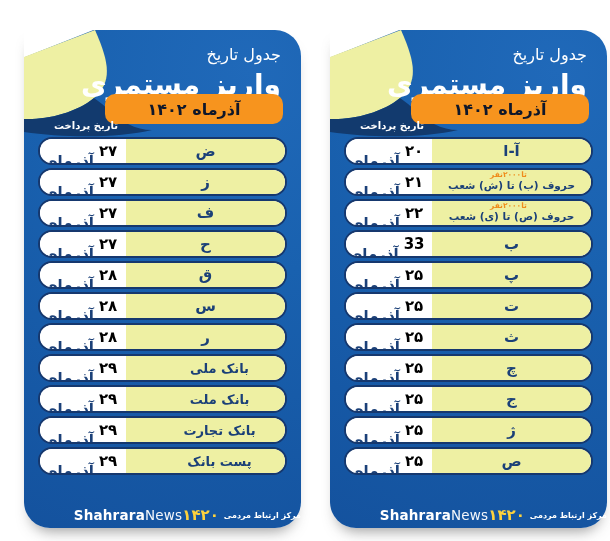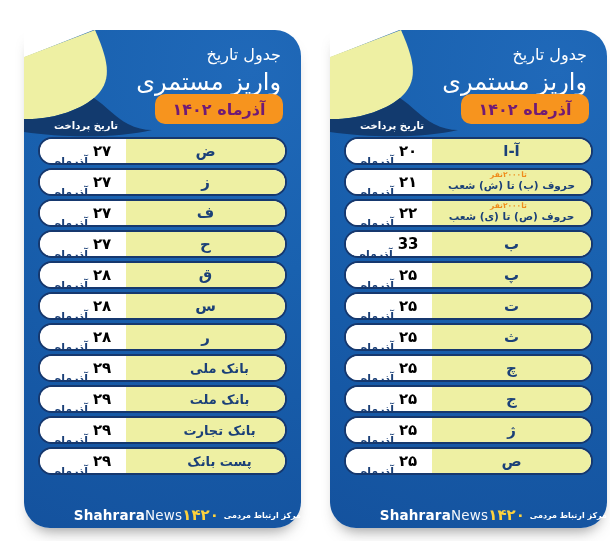--- a/index.html
+++ b/index.html
@@ -10,36 +10,36 @@
     background:radial-gradient(circle at 82% 8%, #2069b9 0%, #1961af 40%, #14529e 100%);
     border-radius:2px 26px 26px 26px;
     box-shadow:0 10px 14px -7px rgba(60,60,60,.5);}
   .card.pos-left{left:24px;}
   .card.pos-right{left:330px;}
 
   .fold{position:absolute;top:0;left:0;pointer-events:none;}
 
   .title{position:absolute;top:15px;right:20px;text-align:right;color:#ffffff;line-height:1.3;}
   .title .t1{font-size:16px;font-weight:400;display:block;}
-  .title .t2{font-size:24px;font-weight:400;display:block;margin-top:1px;}
-
-  .badge{position:absolute;top:64px;right:18px;width:128px;height:30px;background:#f7941e;
+  .title .t2{font-size:28px;font-weight:700;display:block;margin-top:1px;}
+
+  .badge{position:absolute;top:64px;right:18px;width:178px;height:30px;background:#f7941e;
     border-radius:10px;display:flex;align-items:center;justify-content:center;
-    color:#701a75;font-size:16px;font-weight:700;}
+    color:#0f172a;font-size:16px;font-weight:700;}
 
   .paydate{position:absolute;top:90px;left:30px;color:#ffffff;font-size:10px;font-weight:700;}
 
   .rows{position:absolute;top:107px;left:14px;right:14px;display:flex;flex-direction:column;gap:3px;}
   .row{box-sizing:border-box;height:28px;border:2px solid #16386e;border-radius:16px;
     background:#ffffff;display:flex;overflow:hidden;}
   .cell-group{flex:1;background:#eef0a3;position:relative;display:flex;align-items:center;
     justify-content:center;color:#1b4078;font-weight:700;font-size:15px;}
   .cell-date{width:86px;background:#ffffff;display:flex;align-items:center;justify-content:center;gap:5px;}
   .day{color:#000000;font-weight:700;font-size:15px;}
-  .suffix{color:#1b4078;font-size:11px;font-weight:600;margin-top:20px;}
+  .suffix{color:#1b4078;font-size:15px;font-weight:600;margin-top:20px;}
   .sub{display:none;position:absolute;top:0px;left:26px;font-size:7.5px;color:#ef8c1c;font-weight:700;margin-left:32px;}
   .row.has-sub .cell-group{font-size:10.5px;}
   .row.has-sub .sub{display:block;}
   .row.has-sub .grp{margin-top:6px;}
   .row.medium .cell-group{font-size:13px;padding-left:28px;}
 
   .footer{position:absolute;bottom:4px;left:0;right:0;direction:ltr;display:flex;
     align-items:center;justify-content:flex-end;padding:0 0 0 30px;}
   .brand{color:#ffffff;font-size:13.5px;letter-spacing:.2px;}
   .brand .b{font-weight:700;}

